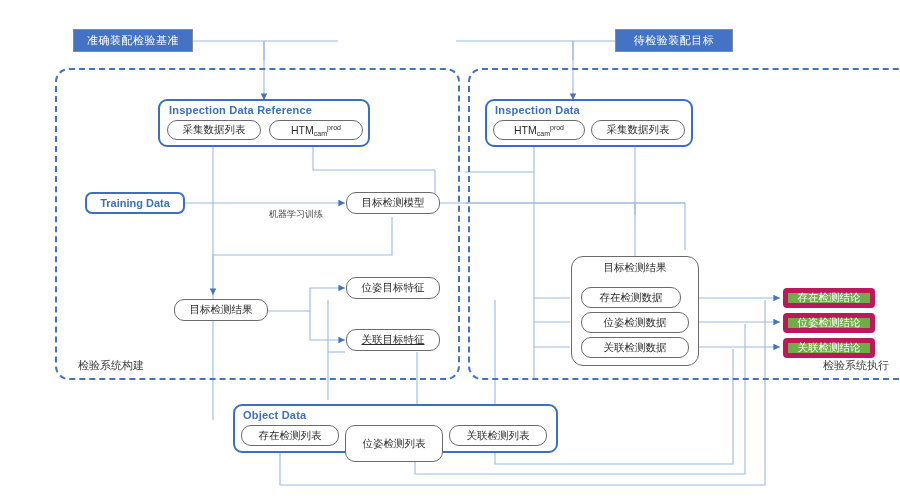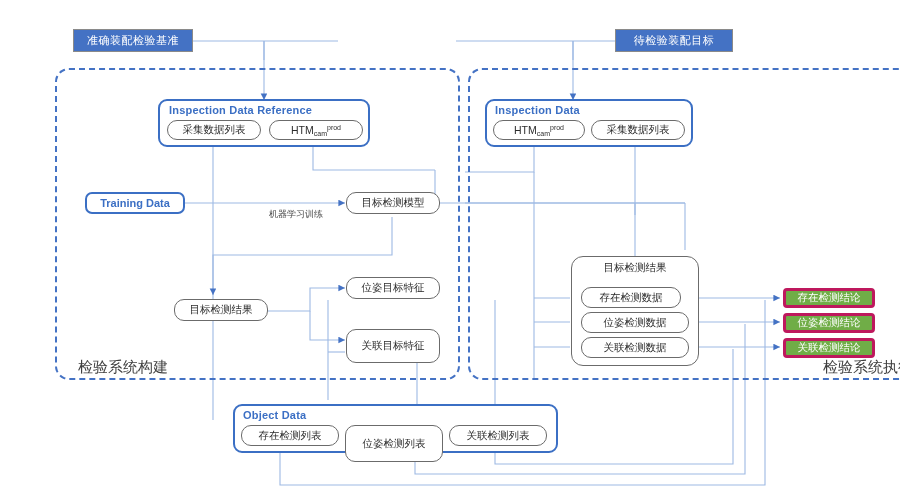--- a/index.html
+++ b/index.html
@@ -11,21 +11,21 @@
 
   
   .hdr{
     background:#4472C4;border:1px solid #8a8a8a;color:#ffffff;
     font-size:11px;line-height:1;display:flex;align-items:center;justify-content:center;
     letter-spacing:.5px;
   }
 
   
   .panel{border:2px dashed #4472C4;border-radius:14px;background:transparent;}
-  .panel-label{font-size:15px;color:#3f3f3f;font-family:Liberation Mono, monospace;}
+  .panel-label{font-size:11px;color:#3f3f3f;font-family:Liberation Mono, monospace;}
 
   
   .bluebox{border:2px solid #3B6FC4;border-radius:9px;background:#ffffff;}
   .bluebox-title{color:#3B6FC4;font-size:11px;font-weight:bold;letter-spacing:.2px;}
 
   
   .chip{
     border:1.4px solid #6b6b6b;border-radius:10px;background:#ffffff;
     color:#2b2b2b;font-size:10.5px;display:flex;align-items:center;justify-content:center;
   }
@@ -36,21 +36,21 @@
     color:#3B6FC4;font-size:11px;font-weight:bold;
     display:flex;align-items:center;justify-content:center;
   }
 
   
   .groupbox{border:1.6px solid #6b6b6b;border-radius:12px;background:#ffffff;}
   .groupbox-title{font-size:10.5px;color:#2b2b2b;text-align:center;}
 
   
   .green{
-    background:#70AD47;border:3px solid #be185d;border-radius:4px;color:#ffffff;
+    background:#70AD47;border:5px solid #be185d;border-radius:4px;color:#ffffff;
     font-size:10.5px;display:flex;align-items:center;justify-content:center;
   }
 
   .edge-label{font-size:9px;color:#4a4a4a;}
 
   .htm{font-size:10.5px;color:#2b2b2b;white-space:nowrap;}
   .htm sub{font-size:7px;vertical-align:-2px;}
   .htm sup{font-size:7px;vertical-align:4px;}
 </style>
 </head>
@@ -132,21 +132,21 @@
   </div>
 
   <div class="abs bluechip" style="left:40px;top:192px;width:100px;height:22px;">Training Data</div>
   <div class="abs edge-label" style="left:224px;top:208px;">机器学习训练</div>
 
   <div class="abs chip" style="left:301px;top:192px;width:94px;height:22px;">目标检测模型</div>
 
   <div class="abs chip" style="left:129px;top:299px;width:94px;height:22px;">目标检测结果</div>
 
   <div class="abs chip" style="left:301px;top:277px;width:94px;height:22px;">位姿目标特征</div>
-  <div class="abs chip" style="left:301px;top:329px;width:94px;height:34px;">关联目标特征</div>
+  <div class="abs chip" style="left:301px;top:329px;width:94px;height:22px;text-decoration:underline;">关联目标特征</div>
 
   <div class="abs panel" style="left:423px;top:68px;width:465px;height:312px;"></div>
   <div class="abs panel-label" style="left:778px;top:358px;">检验系统执行</div>
 
   <div class="abs bluebox" style="left:440px;top:99px;width:208px;height:48px;"></div>
   <div class="abs bluebox-title" style="left:450px;top:104px;">Inspection Data</div>
   <div class="abs chip" style="left:448px;top:120px;width:92px;height:20px;">
     <span class="htm"><span>HTM</span><sub>cam</sub><sup>prod</sup></span>
   </div>
   <div class="abs chip" style="left:546px;top:120px;width:94px;height:20px;">采集数据列表</div>

